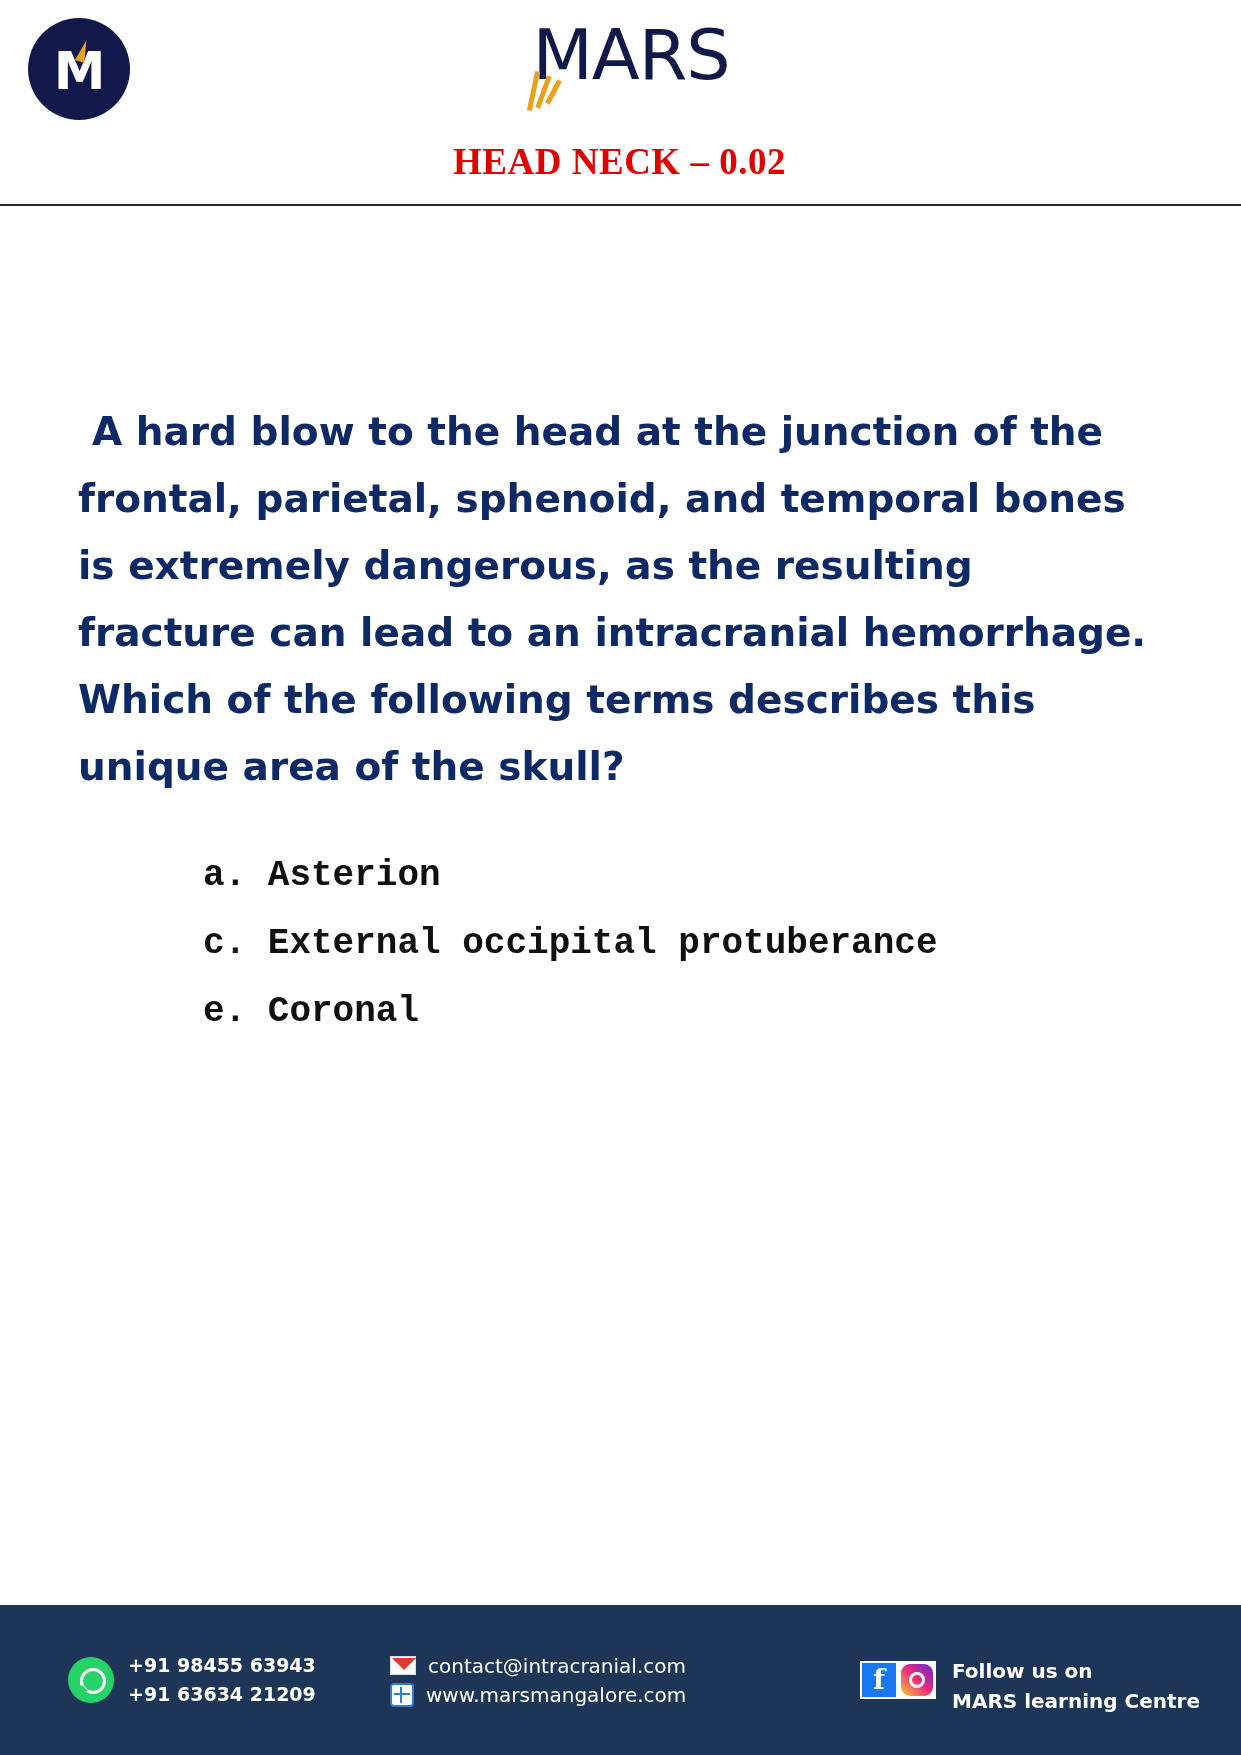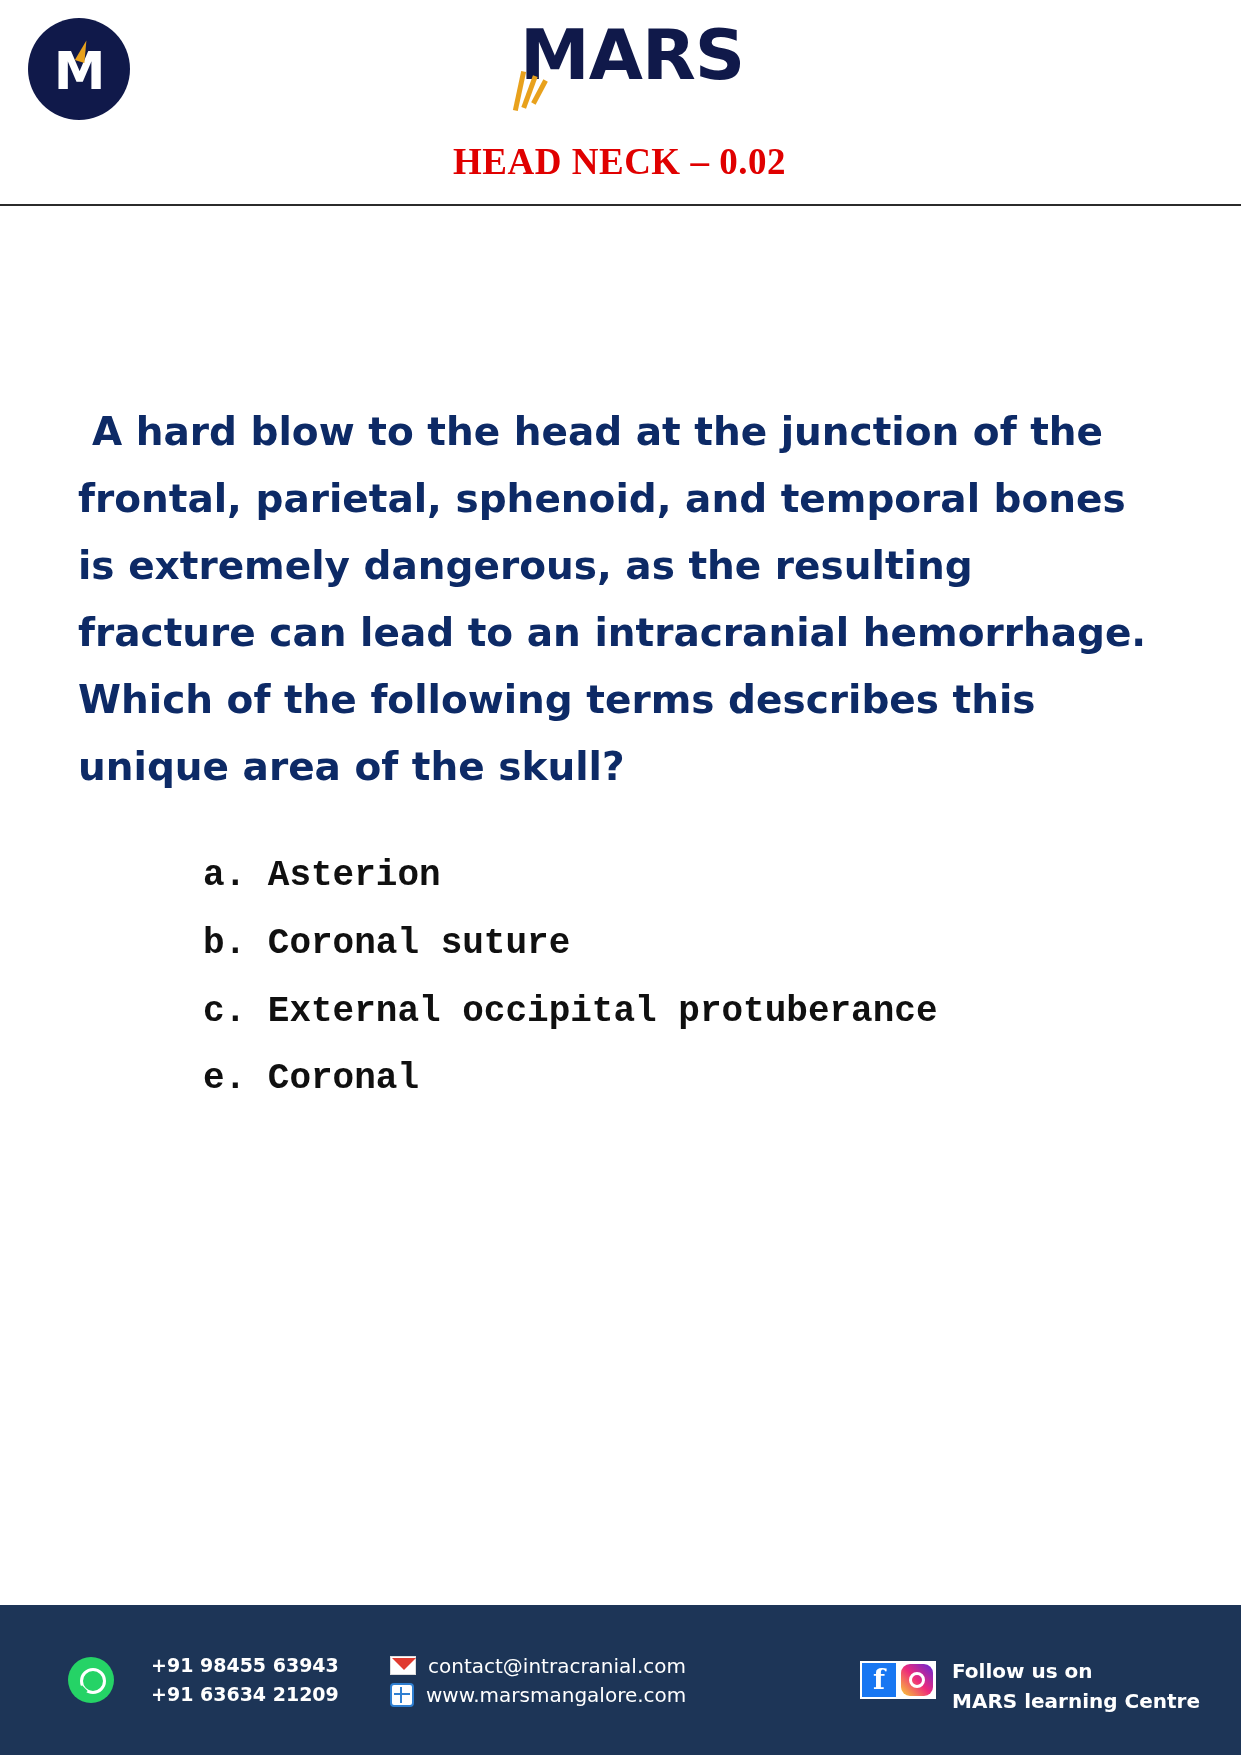--- a/index.html
+++ b/index.html
@@ -59,21 +59,21 @@
     border-bottom: 22px solid #e8a11c;
     transform: rotate(18deg);
   }
   .wordmark {
     position: absolute;
     left: 0;
     right: 0;
     top: 14px;
     text-align: center;
     font-family: "DejaVu Sans", sans-serif;
-    font-weight: bold;
+    font-weight: normal;
     font-size: 70px;
     color: #10194a;
     letter-spacing: -1px;
   }
   .wordmark .rays {
     display: inline-block;
     position: relative;
     width: 0;
     height: 0;
   }
@@ -146,21 +146,20 @@
     display: flex;
     align-items: center;
   }
   .footer-col {
     display: flex;
     align-items: center;
   }
   .col-phone {
     margin-left: 68px;
     width: 300px;
-    gap: 23px;
   }
   .wa-icon {
     width: 46px;
     height: 46px;
     border-radius: 50%;
     background: #25d366;
     position: relative;
     flex: none;
   }
   .wa-icon:before {
@@ -334,21 +333,20 @@
 
     <div class="subtitle">HEAD NECK – 0.02</div>
     <div class="header-rule"></div>
   </div>
 
   <div class="content">
     <div class="question"> A hard blow to the head at the junction of the frontal, parietal, sphenoid, and temporal bones is extremely dangerous, as the resulting fracture can lead to an intracranial hemorrhage. Which of the following terms describes this unique area of the skull?</div>
 
     <div class="options">
       <div class="option">a. Asterion</div>
-      <div class="option">b. Coronal suture</div>
       <div class="option">c. External occipital protuberance</div>
       <div class="option">e. Coronal</div>
     </div>
   </div>
 
   <div class="footer">
 
     <div class="footer-col col-phone">
       <div class="wa-icon"></div>
       <div class="phones">

